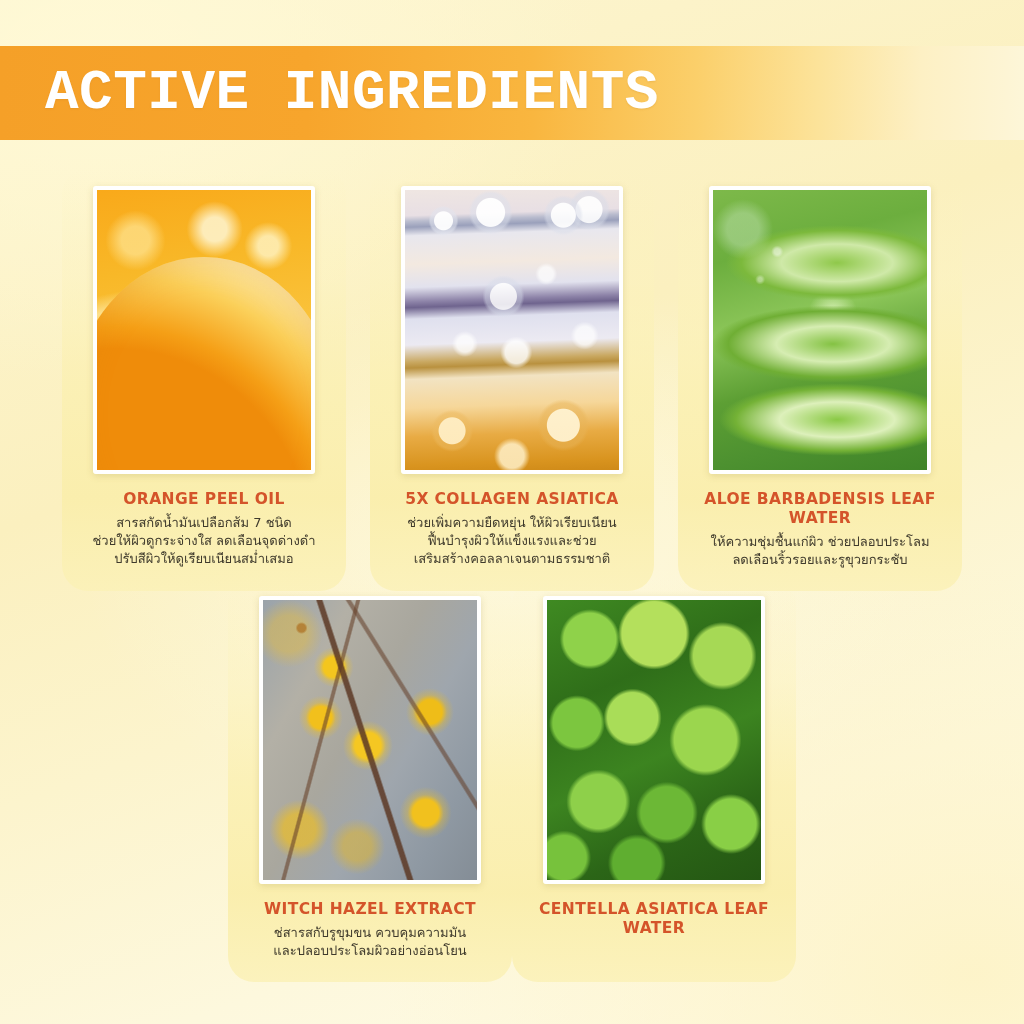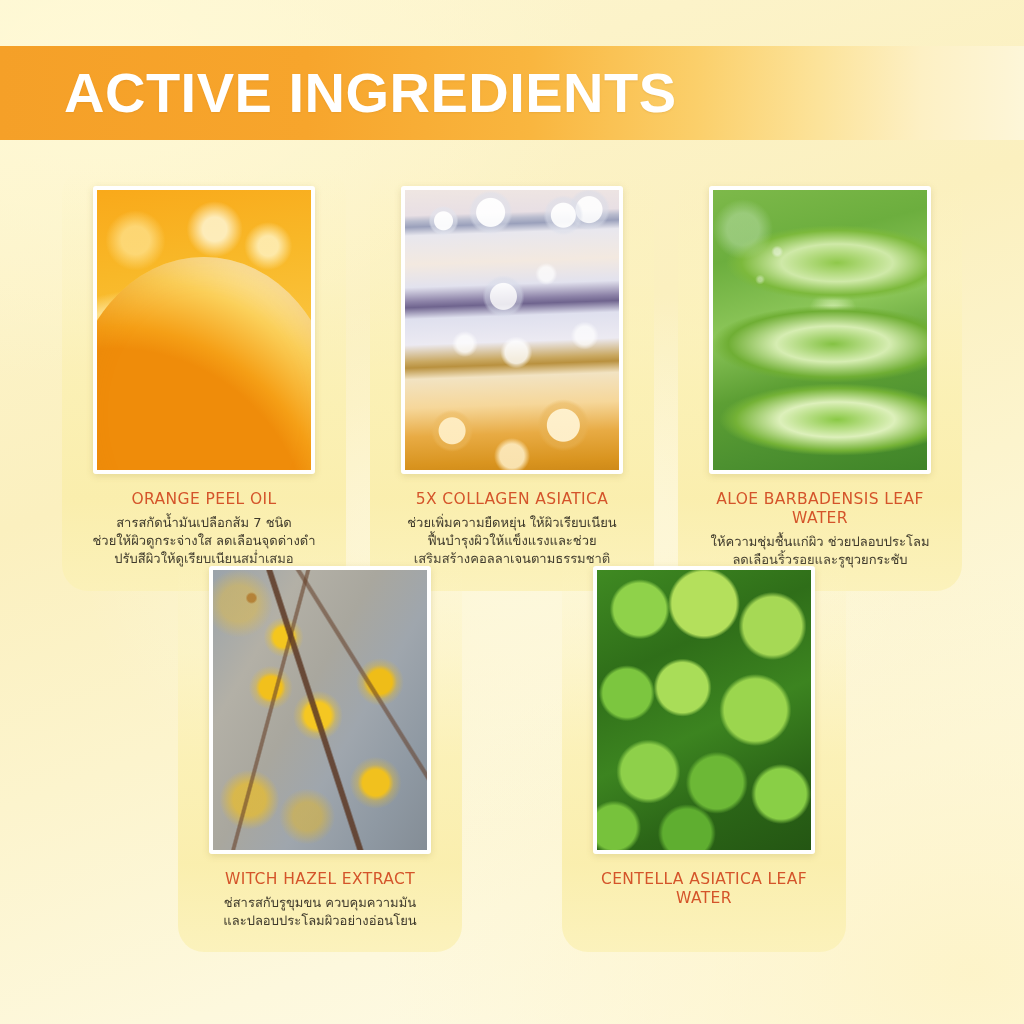--- a/index.html
+++ b/index.html
@@ -46,47 +46,47 @@
         #f9b63f 52%,
         #fbcf6a 68%,
         #fce39a 80%,
         #fdf0c4 90%,
         #fdf6d8 100%);
     display: flex;
     align-items: center;
   }
 
   .banner-title {
-    margin-left: 64px;
+    margin-left: 45px;
     color: #ffffff;
     font-size: 56px;
     font-weight: bold;
     letter-spacing: 0.5px;
     line-height: 1;
-    font-family: Liberation Sans, sans-serif;
+    font-family: Liberation Mono, monospace;
     text-shadow: 0 1px 2px rgba(180,110,20,0.18);
   }
 
   
   .grid-top {
     position: absolute;
     left: 62px;
     top: 168px;
     width: 900px;
     display: flex;
     justify-content: space-between;
   }
 
   .grid-bottom {
     position: absolute;
     left: 178px;
-    top: 548px;
+    top: 578px;
     width: 668px;
     display: flex;
-    justify-content: space-between;
+    justify-content: center;
   }
 
   .card {
     width: 284px;
     border-radius: 26px;
     background: linear-gradient(180deg,
         rgba(253,246,205,0.0) 0%,
         rgba(252,243,190,0.45) 26%,
         rgba(251,240,178,0.85) 52%,
         rgba(250,238,172,0.95) 78%,
@@ -109,21 +109,21 @@
 
   .card-photo .img {
     position: absolute;
     inset: 0;
   }
 
   .card-title {
     margin-top: 16px;
     color: #d4542a;
     font-size: 15.5px;
-    font-weight: normal;
+    font-weight: bold;
     letter-spacing: 0.4px;
     text-align: center;
     line-height: 1.22;
   }
 
   .card-desc {
     margin-top: 5px;
     color: #3f3a2c;
     font-size: 13px;
     text-align: center;

